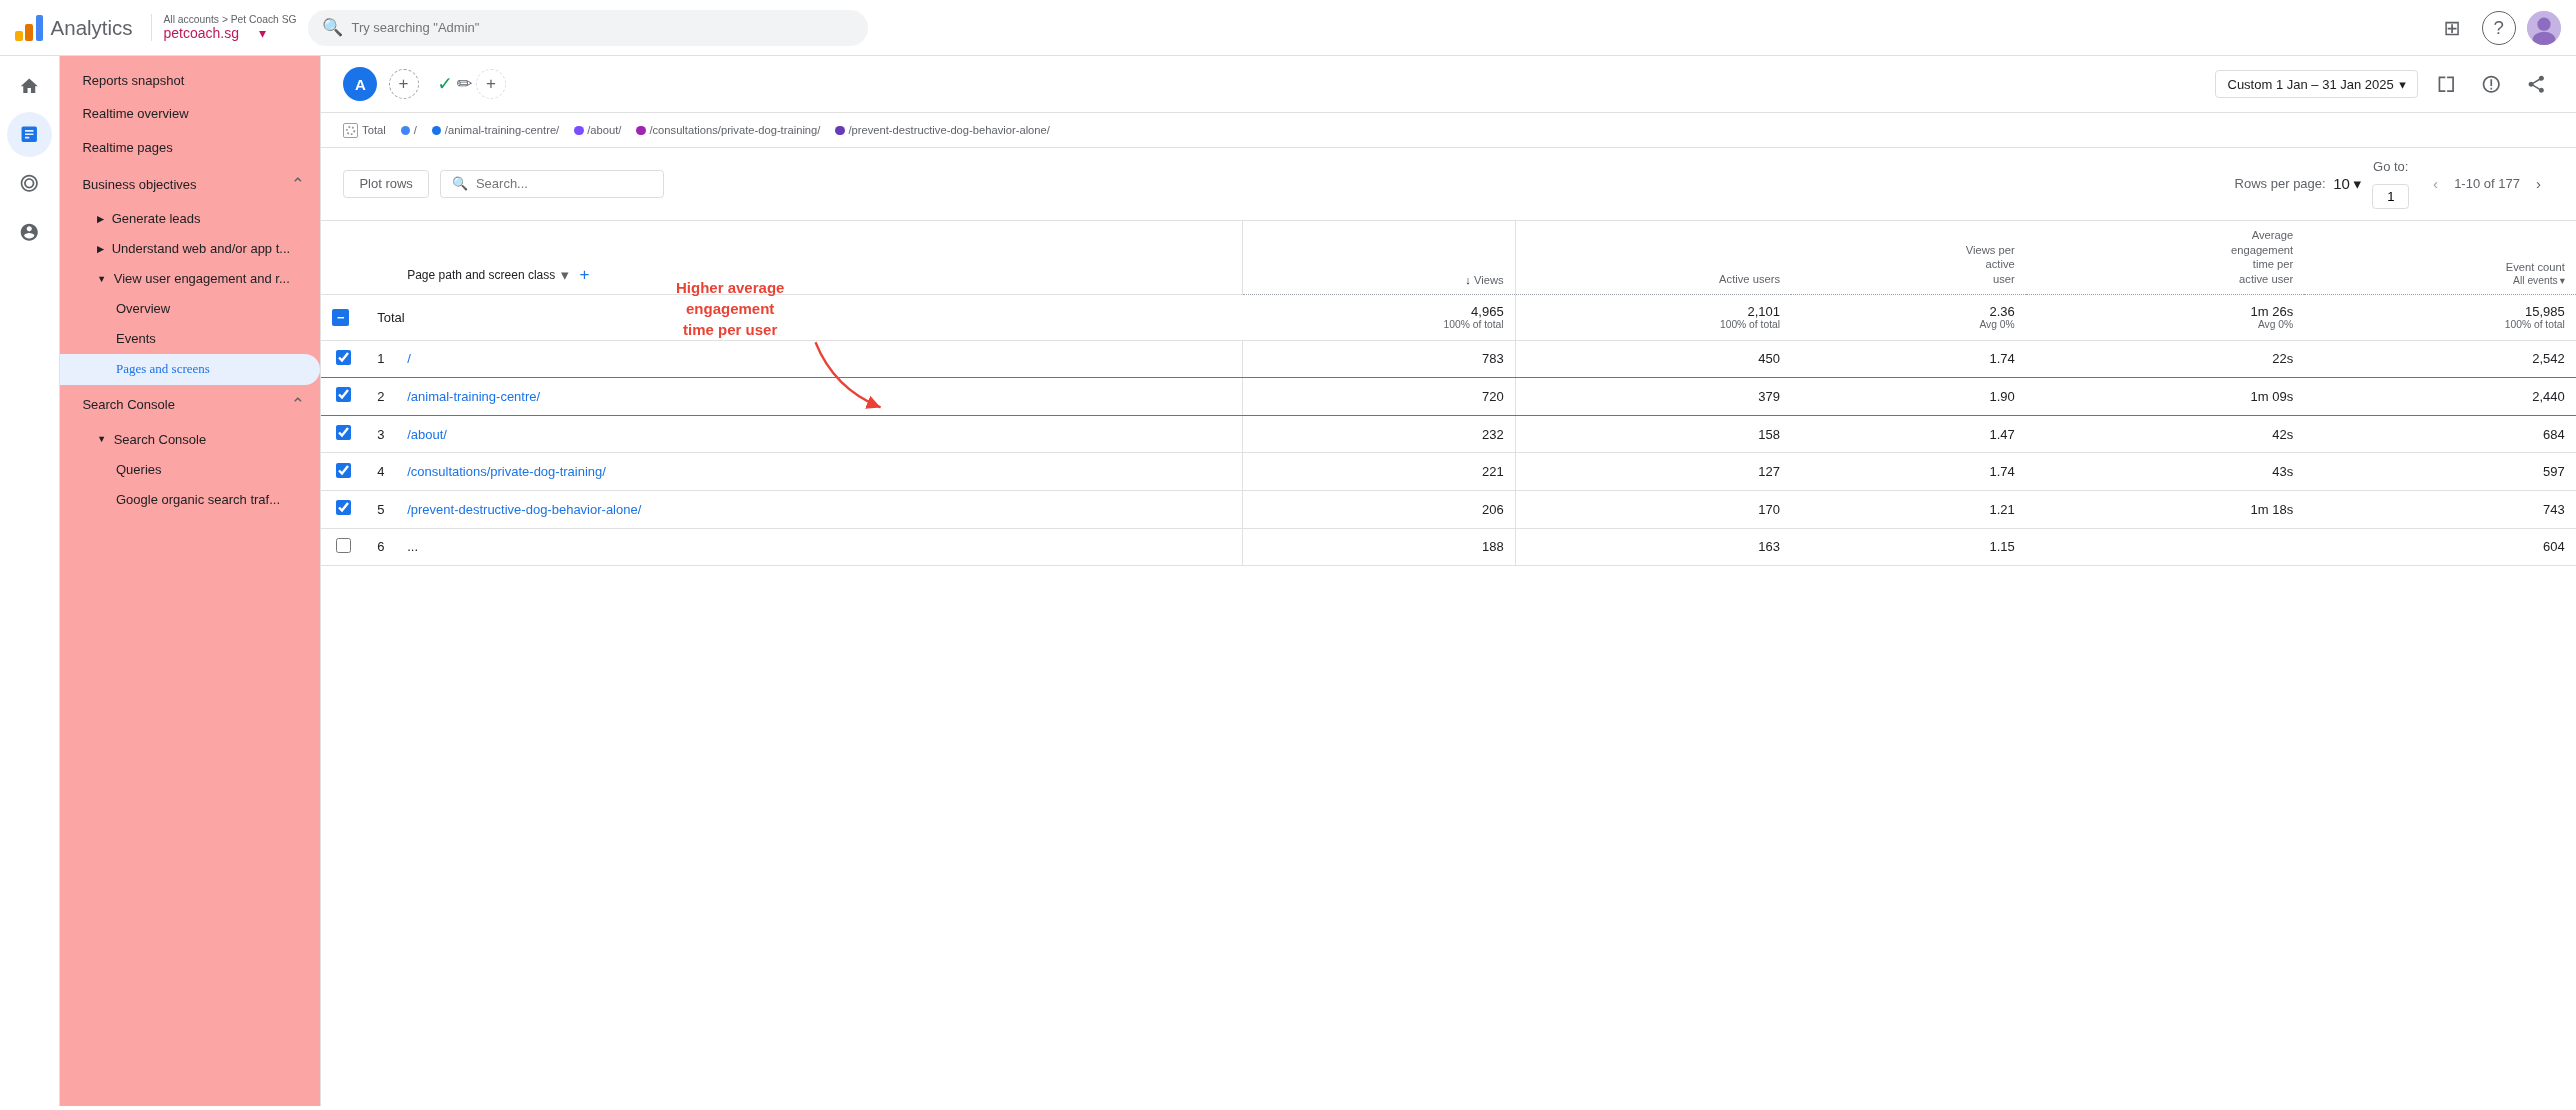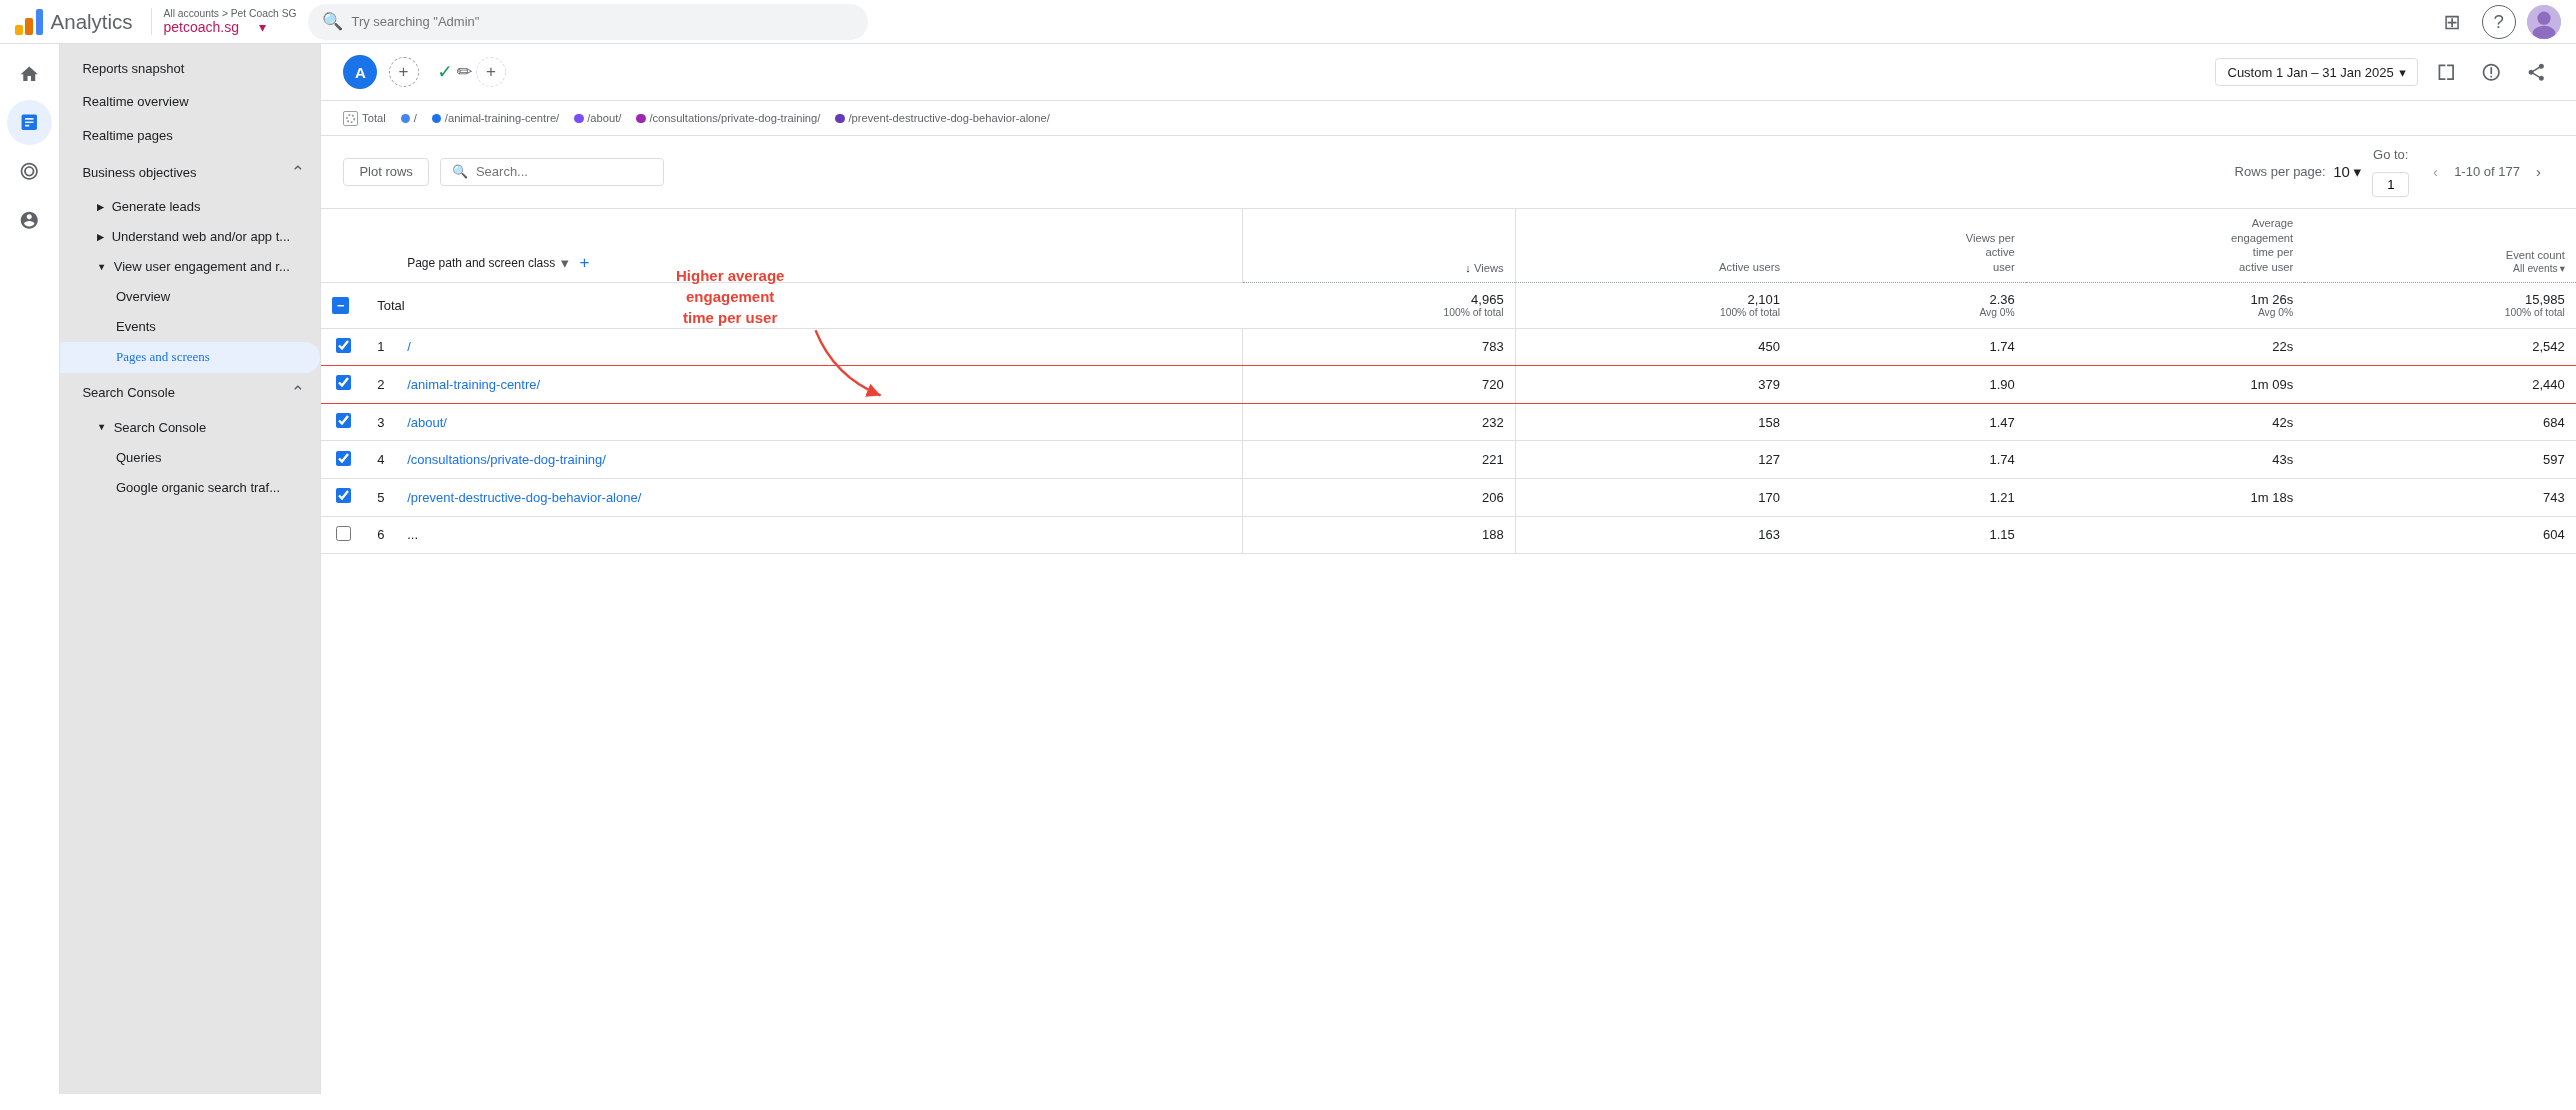--- a/index.html
+++ b/index.html
@@ -2,21 +2,21 @@
 <html style="font-size:15px"><head>
   <meta charset="utf-8">
   <style>
     * { box-sizing: border-box; margin: 0; padding: 0; }
     body { font-family: 'Google Sans', Arial, sans-serif; font-size: 13px; background: #fff; color: #202124; overflow: hidden; }
 
     
     .top-header {
       display: flex;
       align-items: center;
-      height: 44px;
+      height: 56px;
       padding: 0 15px;
       border-bottom: 0.9px solid #e0e0e0;
       gap: 11.2px;
       background: #fff;
     }
     .logo-area {
       display: flex;
       align-items: center;
       gap: 7.5px;
       min-width: 187px;
@@ -139,21 +139,21 @@
       background: transparent;
     }
     .nav-icon-btn.active {
       background: #e8f0fe;
       color: #1a73e8;
     }
 
     
     .sidebar {
       width: 261px;
-      background: #e5e5e5;
+      background: #fca5a5;
       border-right: 0.9px solid #e0e0e0;
       overflow-y: auto;
       padding: 7.5px 0;
     }
     .sidebar-item {
       padding: 9.3px 22.4px;
       cursor: pointer;
       font-size: 13px;
       color: #202124;
       display: flex;

